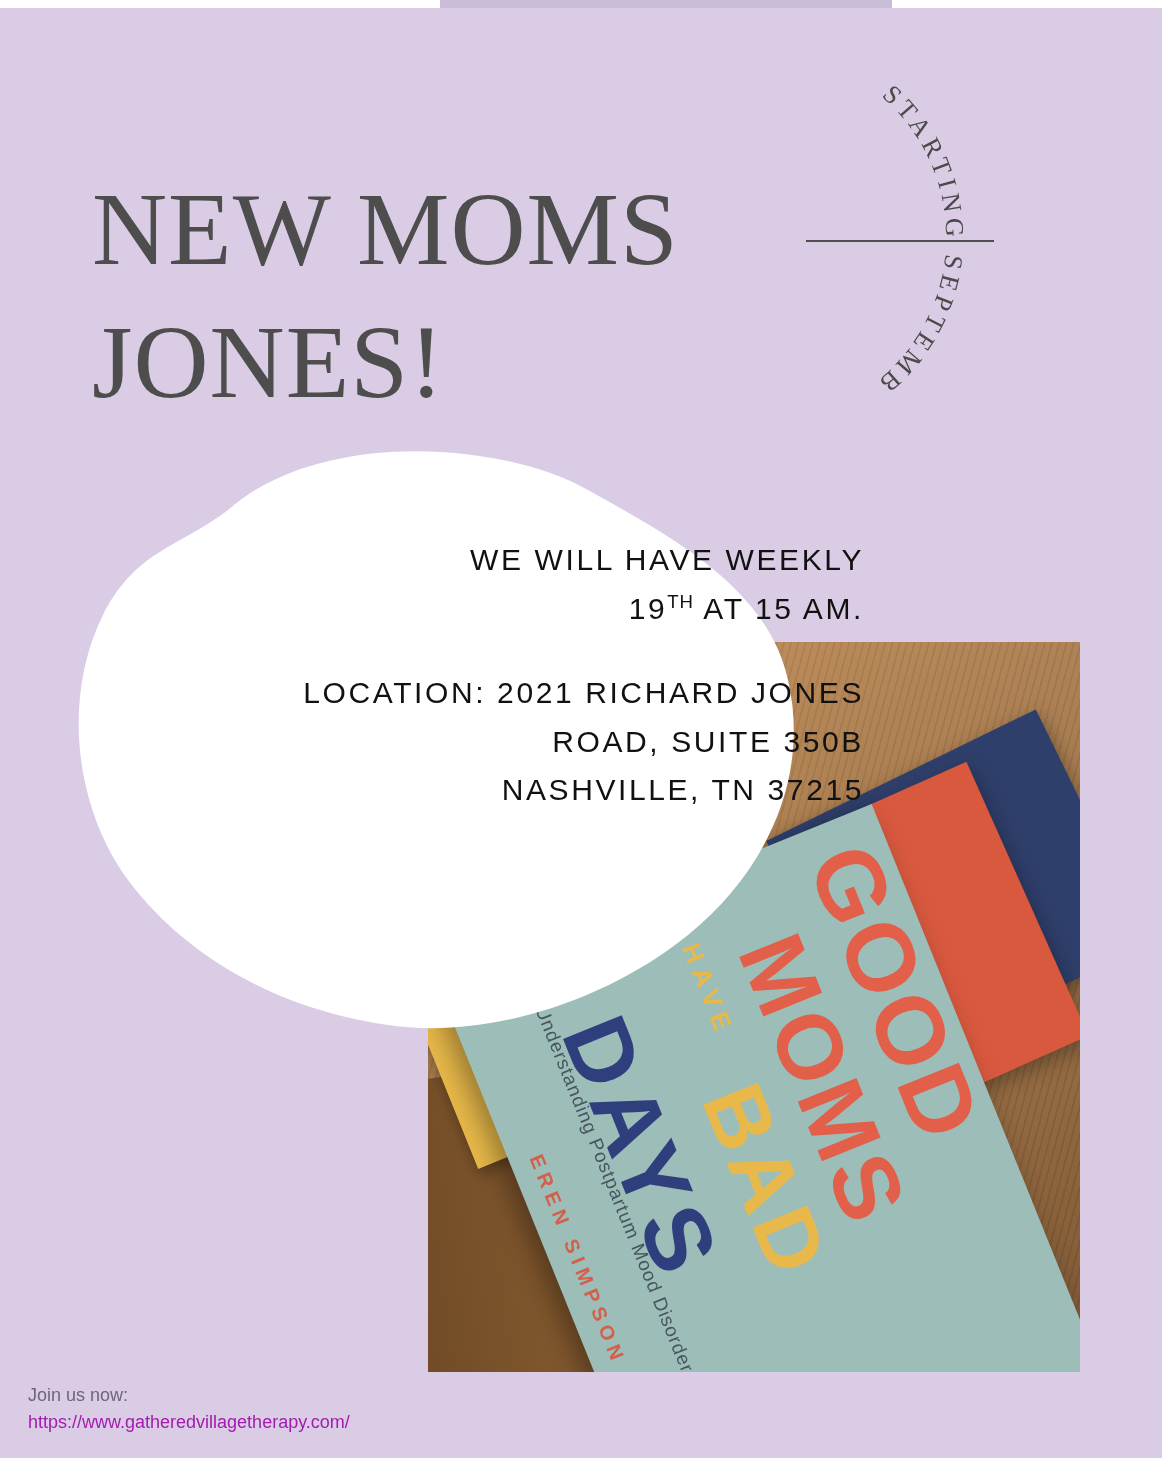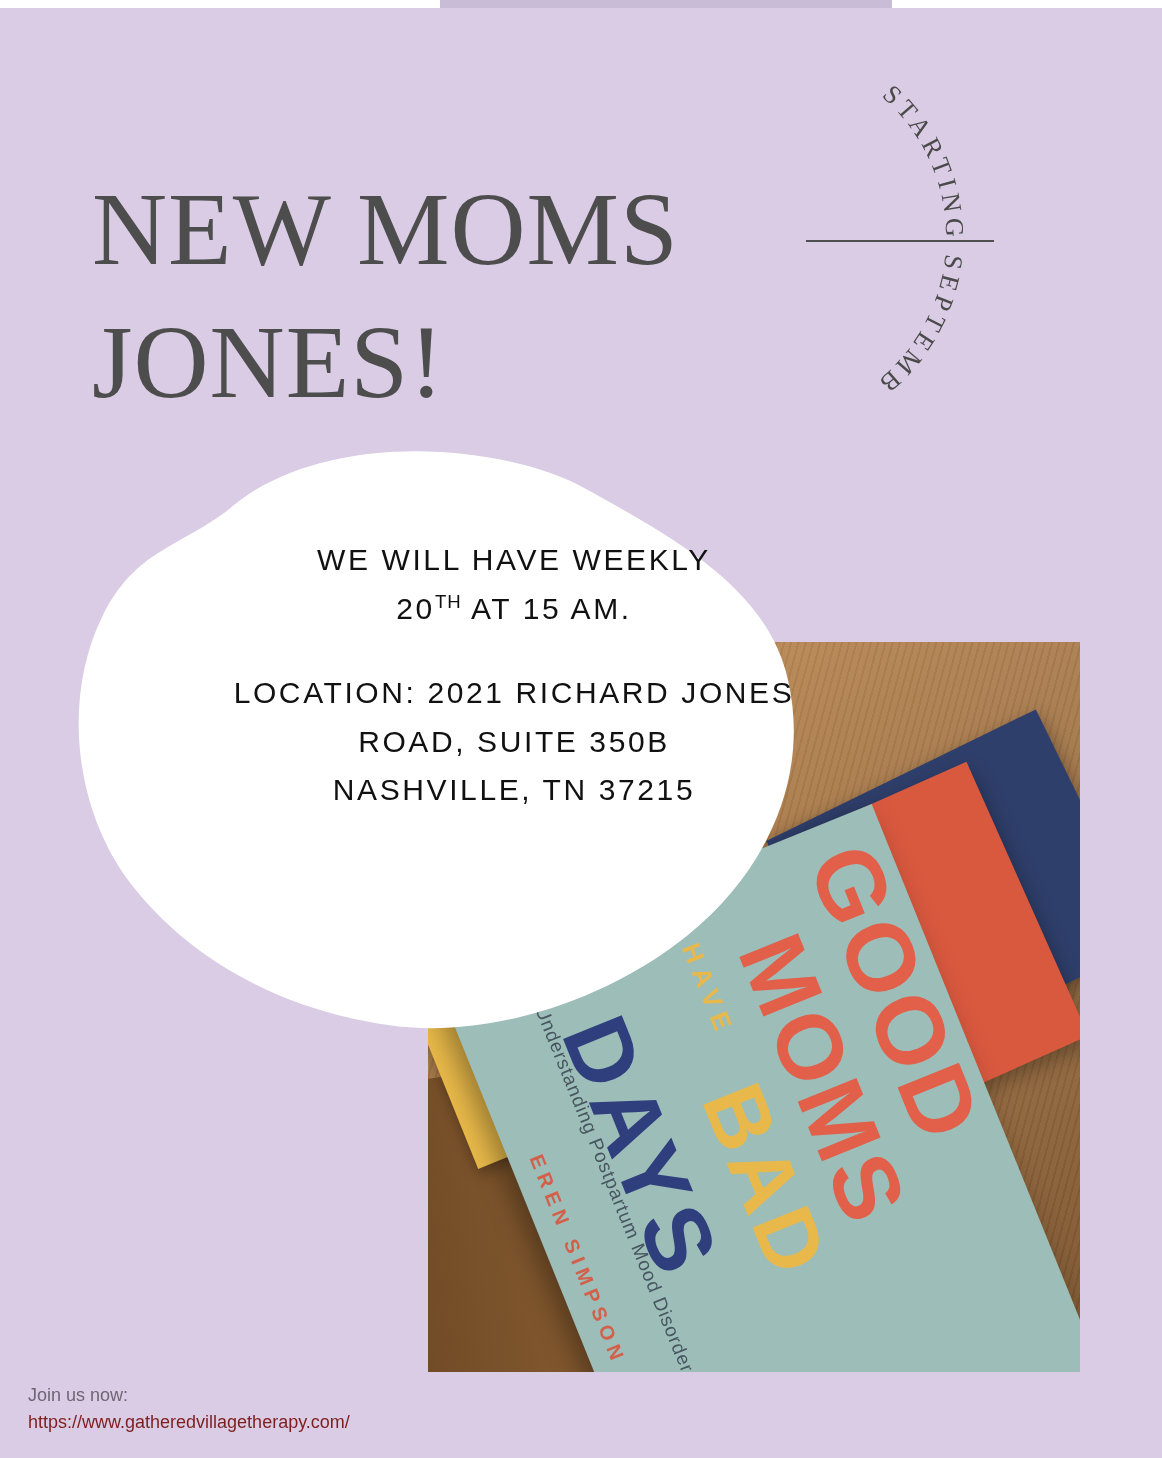--- a/index.html
+++ b/index.html
@@ -215,35 +215,35 @@
     left: 96px;
     top: 96px;
     width: 700px;
     text-align: center;
     font-family: "Liberation Sans", sans-serif;
     font-size: 30px;
     letter-spacing: 2.6px;
     line-height: 1.62;
     color: #111111;
   }
-  .blob-text p { margin: 0; }
+  .blob-text p { margin: 0; text-align: right; }
   .blob-text .gap { height: 36px; }
   sup { font-size: .62em; letter-spacing: 1px; }
 
   
   .footer {
     position: absolute;
     left: 28px;
     bottom: 22px;
     font-family: "Liberation Sans", sans-serif;
     font-size: 18px;
     line-height: 1.5;
     color: #6f6675;
   }
-  .footer a { color: #7f1d1d; text-decoration: none; }
+  .footer a { color: #a21caf; text-decoration: none; }
 </style>
 </head>
 <body>
 
 <div id="poster">
 
   <div class="top-strip">
     <div class="top-strip-band"></div>
   </div>
 
@@ -296,21 +296,21 @@
         C 250,-10 430,0 520,50
         C 610,100 700,150 720,240
         C 742,335 700,430 620,495
         C 540,560 420,600 320,585
         C 215,570 120,520 60,440
         C 5,365 -5,255 35,175
         C 68,110 110,108 160,70 Z"></path>
     </svg>
     <div class="blob-text">
       <p>WE WILL HAVE WEEKLY</p>
-      <p><span>20</span><sup>TH</sup><span> AT 15 AM.</span></p>
+      <p><span>19</span><sup>TH</sup><span> AT 15 AM.</span></p>
       <div class="gap"></div>
       <p>LOCATION: 2021 RICHARD JONES</p>
       <p>ROAD, SUITE 350B</p>
       <p>NASHVILLE, TN 37215</p>
     </div>
   </div>
 
   <div class="footer">
     <div>Join us now:</div>
     <a href="#">https://www.gatheredvillagetherapy.com/</a>

